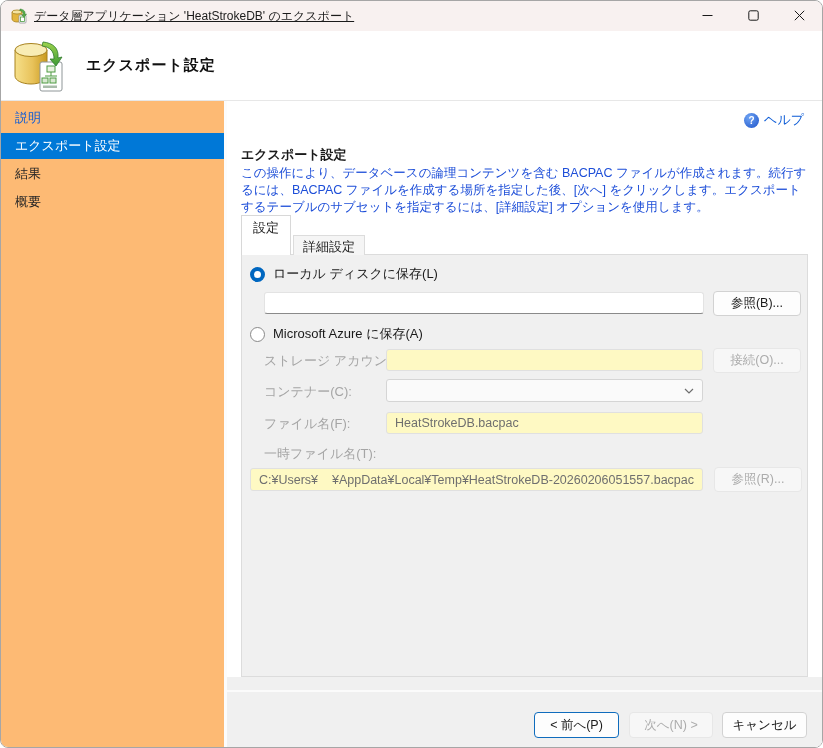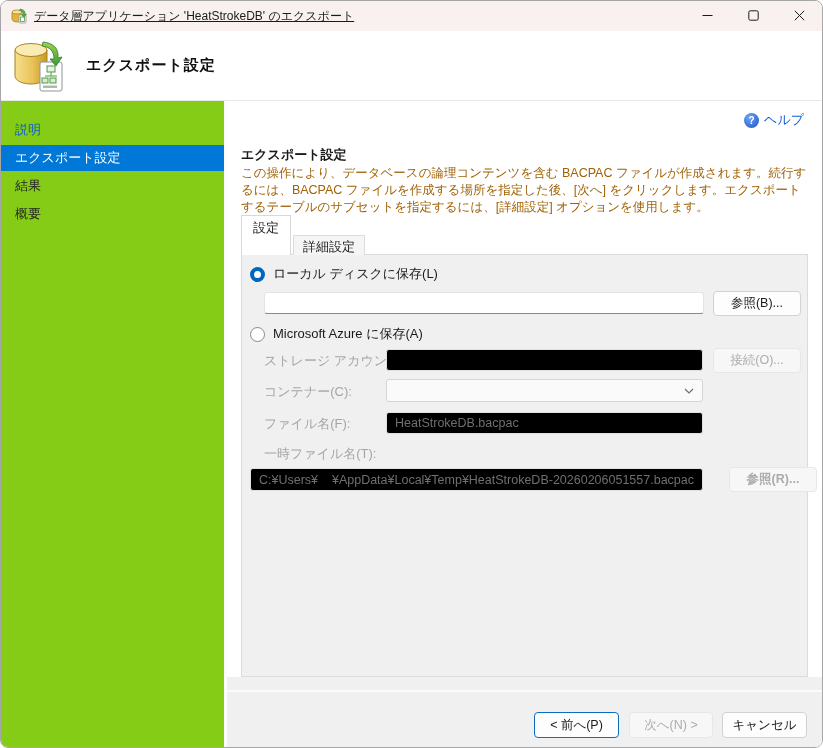--- a/index.html
+++ b/index.html
@@ -15,54 +15,54 @@
   .win-controls{position:absolute;right:0;top:0;height:30px;display:flex;}
   .win-btn{width:46px;height:30px;display:flex;align-items:center;justify-content:center;background:transparent;border:none;padding:0;}
 
   
   .header{position:absolute;left:0;top:30px;right:0;height:70px;background:#FFFFFF;
           border-bottom:1px solid #E7E7E7;display:flex;align-items:center;box-sizing:border-box;}
   .header .big-ico{margin:0 20px 0 9px;display:flex;}
   .header h1{font-size:15px;font-weight:bold;color:#111;margin:0;letter-spacing:1px;}
 
   
-  .sidebar{position:absolute;left:0;top:100px;bottom:0;width:223px;background:#84cc16;
-           border-right:3px solid #FCFCFC;box-sizing:content-box;padding-top:16px;}
+  .sidebar{position:absolute;left:0;top:100px;bottom:0;width:223px;background:#fdba74;
+           border-right:3px solid #FCFCFC;box-sizing:content-box;padding-top:4px;}
   .nav-item{height:26px;line-height:26px;padding-left:14px;font-size:13px;margin-bottom:2px;cursor:default;}
   .nav-link{color:#0C5BD6;}
   .nav-selected{background:#0078D7;color:#FFFFFF;}
   .nav-normal{color:#262626;}
 
   .main{position:absolute;left:226px;top:100px;right:0;bottom:0;background:#FFFFFF;}
 
   
   .help{position:absolute;top:10px;right:18px;display:flex;align-items:center;gap:5px;font-size:13px;color:#0C5BD6;cursor:pointer;}
   .help-circle{width:15px;height:15px;border-radius:50%;display:flex;align-items:center;justify-content:center;
                background:radial-gradient(circle at 35% 30%, #6FA4F4, #1C52C8);color:#fff;font-size:10px;font-weight:bold;}
 
   .sec-h{position:absolute;left:14px;top:45px;font-size:13px;font-weight:bold;color:#1A1A1A;}
-  .sec-p{position:absolute;left:14px;top:64px;width:572px;font-size:12.5px;line-height:17px;color:#a16207;}
+  .sec-p{position:absolute;left:14px;top:64px;width:572px;font-size:12.5px;line-height:17px;color:#1d4ed8;}
 
   
   .tabs{position:absolute;left:14px;top:131px;height:23px;display:flex;align-items:flex-end;z-index:2;}
   .tab{font-size:13px;color:#1A1A1A;box-sizing:border-box;cursor:pointer;}
   .tab-active{background:#FFFFFF;border:1px solid #D8D8D8;border-bottom:none;padding:3px 11px 4px;height:40px;}
   .tab-idle{background:#F5F5F5;border:1px solid #DCDCDC;border-bottom:none;padding:2px 9px 3px;height:20px;margin-left:2px;}
 
   
   .panel{position:absolute;left:14px;top:153px;width:567px;height:423px;background:#F0F0F0;
          border:1px solid #DCDCDC;box-sizing:border-box;}
   .abs{position:absolute;}
   .radio-row{display:flex;align-items:center;gap:8px;font-size:13px;color:#1A1A1A;cursor:pointer;}
   .radio-on{width:15px;height:15px;border-radius:50%;box-sizing:border-box;border:4.5px solid #0067C0;background:#fff;}
   .radio-off{width:15px;height:15px;border-radius:50%;box-sizing:border-box;border:1px solid #898989;background:#fff;}
 
   .tbox{box-sizing:border-box;background:#FFFFFF;border:1px solid #E3E3E3;border-bottom:1px solid #8A8A8A;
         border-radius:3px;font-size:12.5px;padding:0 8px;color:#1A1A1A;font-family:inherit;}
-  .tbox.dis{background:#000000;border:1px solid #E0E0E0;color:#6F6F6F;}
+  .tbox.dis{background:#fef9c3;border:1px solid #E0E0E0;color:#6F6F6F;}
   .btn{box-sizing:border-box;background:#FDFDFD;border:1px solid #D2D2D2;border-radius:4px;
        font-size:12.5px;color:#1B1B1B;font-family:inherit;cursor:pointer;}
   .btn.dis{background:#F7F7F7;border-color:#E7E7E7;color:#ACACAC;cursor:default;}
   .lbl-dis{font-size:13px;color:#A5A5A5;}
   .combo{box-sizing:border-box;background:#FAFAFA;border:1px solid #D5D5D5;border-radius:3px;position:relative;}
   .combo svg{position:absolute;right:8px;top:50%;transform:translateY(-50%);}
 
   
   .footer-zone{position:absolute;left:0;right:0;top:576px;bottom:0;background:#F0F0F0;}
   .footer-line{position:absolute;left:0;right:0;top:13px;height:2px;background:#FBFBFB;}
@@ -189,21 +189,21 @@
               <polyline points="1,1 5,5 9,1" fill="none" stroke="#6E6E6E" stroke-width="1.2"></polyline>
             </svg>
         </span>
       </div>
 
       <div class="abs lbl-dis" style="left:22px;top:160px;">ファイル名(F):</div>
       <input class="abs tbox dis" style="left: 144px; top: 157px; width: 317px; height: 22px;" disabled="" value="HeatStrokeDB.bacpac">
 
       <div class="abs lbl-dis" style="left:22px;top:190px;">一時ファイル名(T):</div>
       <input class="abs tbox dis" style="left: 8px; top: 213px; width: 453px; height: 23px;" disabled="" value="C:¥Users¥    ¥AppData¥Local¥Temp¥HeatStrokeDB-20260206051557.bacpac">
-      <button class="abs btn dis" style="left:487px;top:212px;width:88px;height:25px;font-weight:bold;" disabled="">参照(R)...</button>
+      <button class="abs btn dis" style="left:472px;top:212px;width:88px;height:25px;" disabled="">参照(R)...</button>
     </div>
 
     <div class="footer-zone">
       <div class="footer-line"></div>
       <button class="btn btn-back">&lt; 前へ(P)</button>
       <button class="btn dis btn-next" disabled="">次へ(N) &gt;</button>
       <button class="btn btn-cancel">キャンセル</button>
     </div>
 
   </div>

